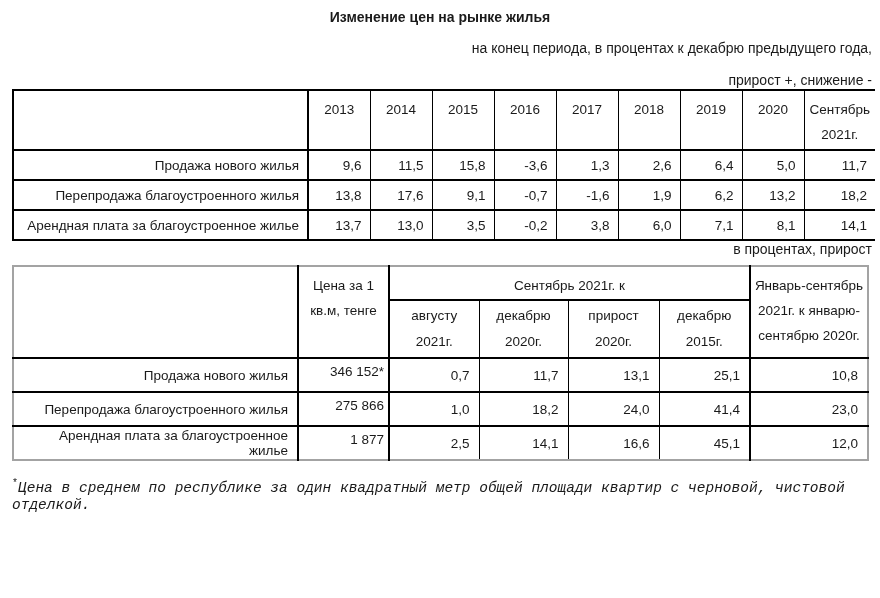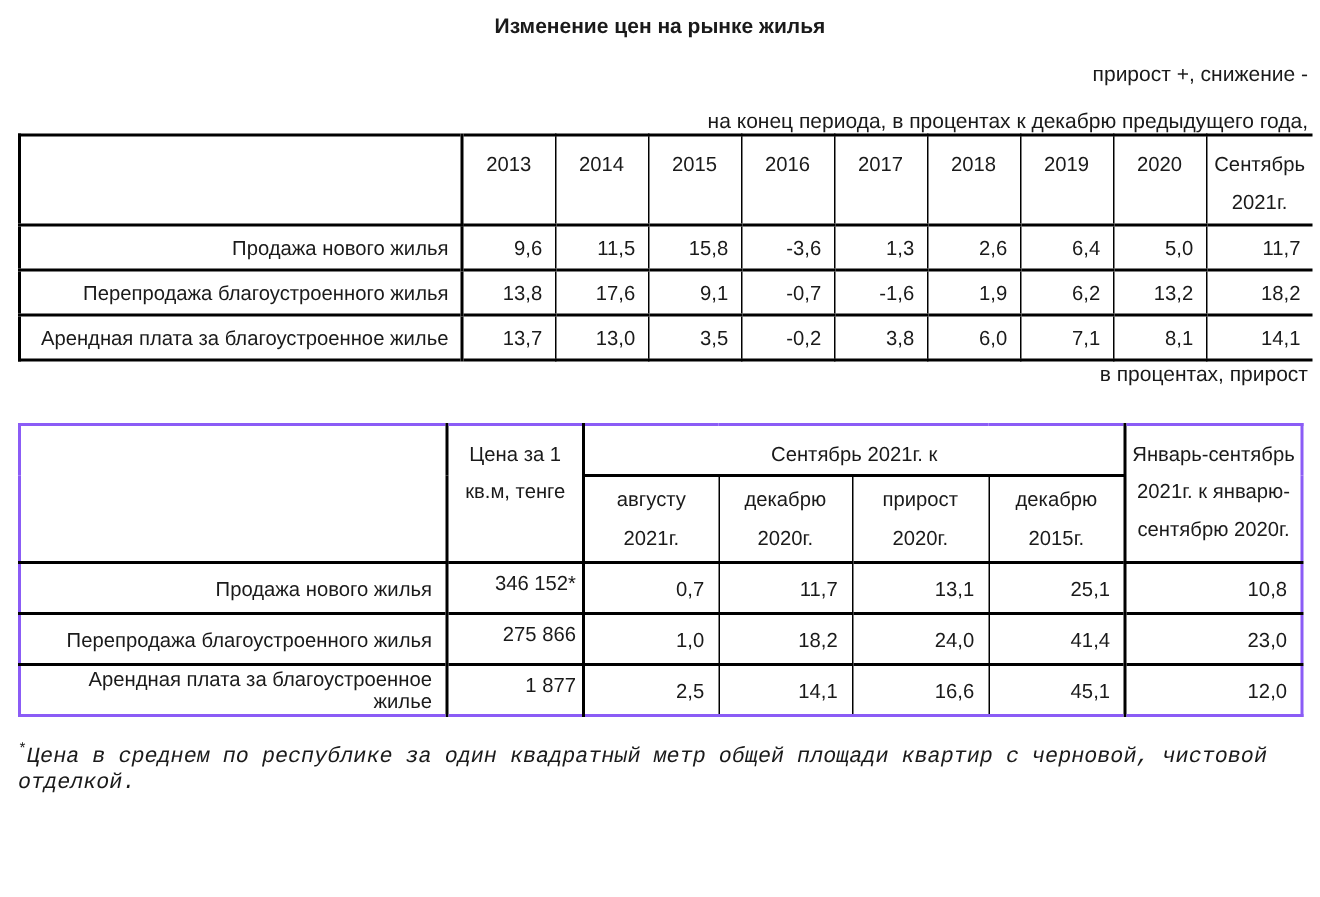--- a/index.html
+++ b/index.html
@@ -38,21 +38,21 @@
   }
   .t1 tbody tr { height: 30px; }
   .t1 tbody td {
     text-align: right; padding-right: 8px; vertical-align: middle;
     border-top: 2px solid #000;
   }
   .lblcell { text-align: right; padding-left: 9px !important; }
   .t1 .lblcol { border-right: 2px solid #000; }
 
   
-  .t2 { width: 855px; border: 2px solid #8b5cf6; margin-top: 24px; padding-left: 28px; }
+  .t2 { width: 855px; border: 2px solid #a3a3a3; margin-top: 7px; padding-left: 28px; }
   .t2 thead th {
     text-align: center; vertical-align: top; padding-top: 6px;
     line-height: 25px; border-bottom: 2px solid #000;
   }
   .t2 thead tr.hr1 { height: 34px; }
   .t2 thead tr.hr2 { height: 58px; }
   .t2 th.sub2l { vertical-align: middle; padding-top: 0; line-height: 26px; }
   .t2 .lblcol  { border-right: 2px solid #000; }
   .t2 .pricecol { border-right: 2px solid #000; }
   .t2 .lastcol  { border-left: 2px solid #000; }
@@ -67,22 +67,22 @@
     margin: 14px 0 0 12px; font-style: italic; font-size: 14.5px; line-height: 17px; font-family: Liberation Mono, monospace;
   }
   .footnote sup { font-size: 10px; font-style: normal; }
 </style>
 </head>
 <body>
 
 <div>
 
   <p class="title" id="t1-title">Изменение цен на рынке жилья</p>
+  <p class="sub" id="t1-sub1">на конец периода, в процентах к декабрю предыдущего года,</p>
   <p class="sub" id="t1-sub2">прирост +, снижение -</p>
-  <p class="sub" id="t1-sub1">на конец периода, в процентах к декабрю предыдущего года,</p>
 
   <table class="t1">
     <colgroup>
       <col style="width:295px">
       <col style="width:62px">
         <col style="width:62px">
         <col style="width:62px">
         <col style="width:62px">
       <col style="width:62px">
         <col style="width:62px">

